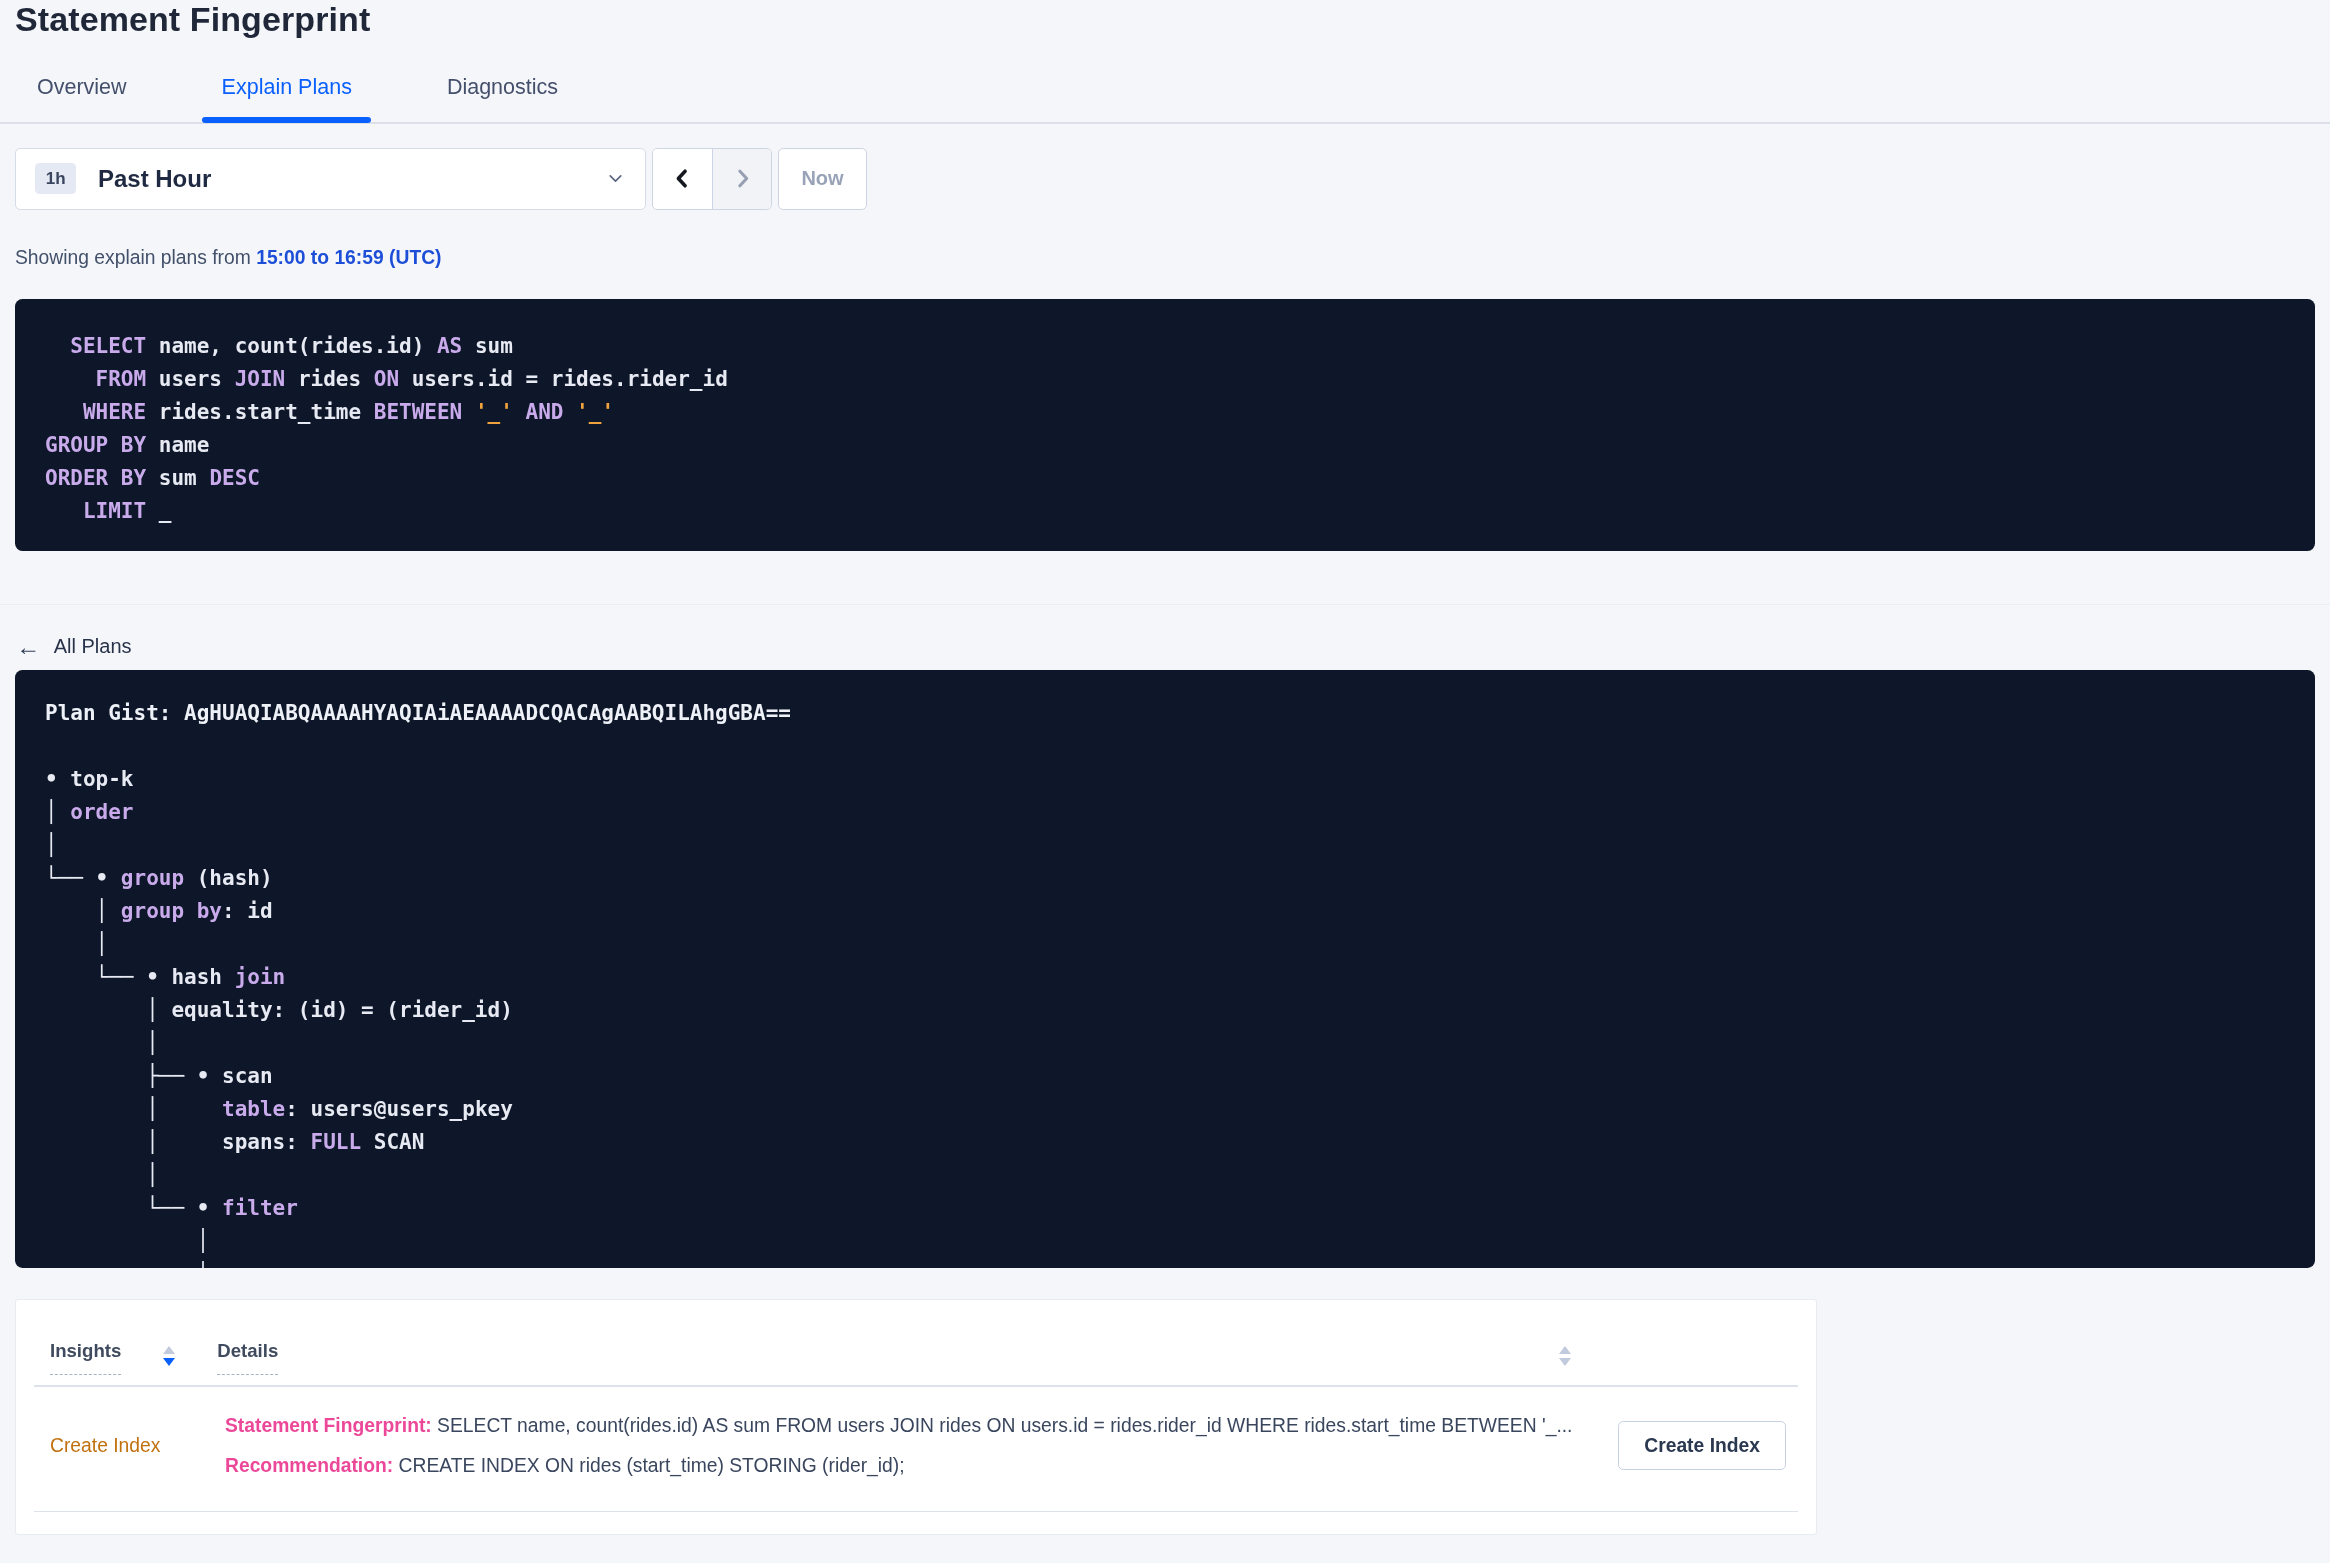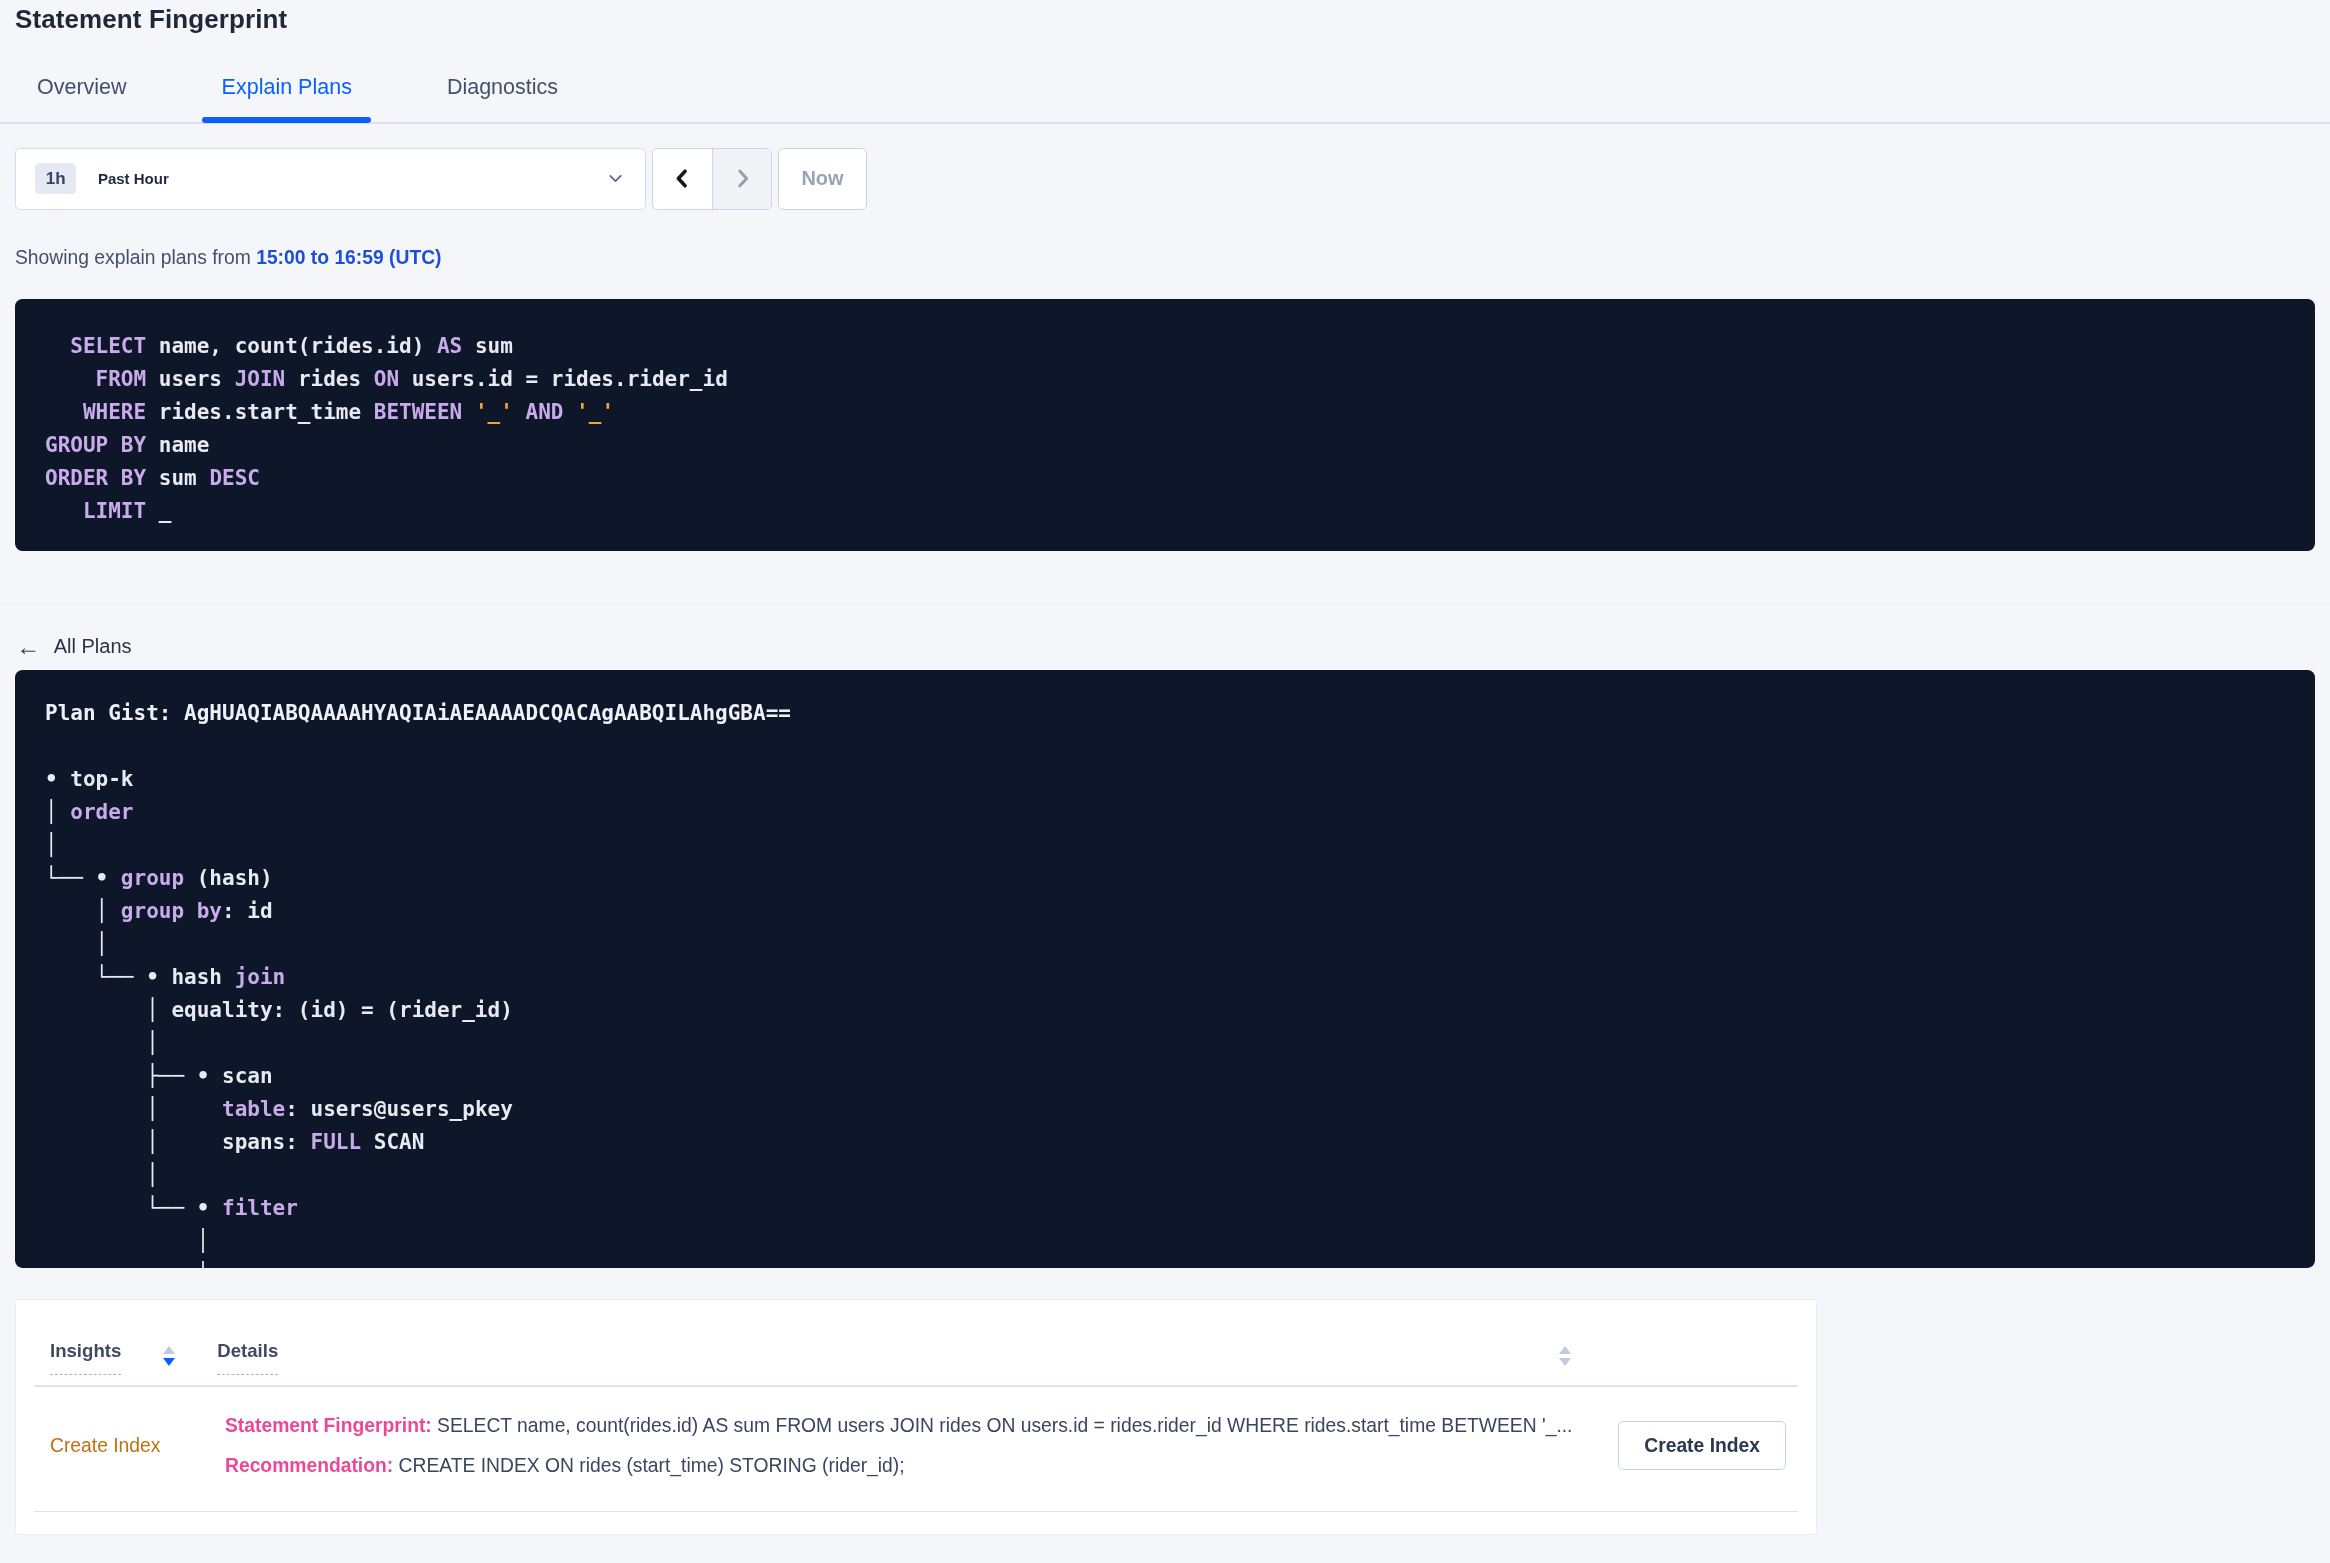--- a/index.html
+++ b/index.html
@@ -8,21 +8,21 @@
     font-family:"Liberation Sans", sans-serif;
     background:#f5f6fa;
     color:#2c3a52;
     overflow:hidden;
   }
   .page { width:2330px; height:1564px; overflow:hidden; }
 
   
   .page-head { padding:3px 15px 0 15px; }
   .page-title {
-    font-size:26px; font-weight:700; color:#1f2739; line-height:33px;
+    font-size:34px; font-weight:700; color:#1f2739; line-height:33px;
     letter-spacing:0.1px;
   }
 
   
   .tabs { display:flex; padding-left:37px; gap:95px; margin-top:37px; }
   .tab {
     position:relative; font-size:21.5px; line-height:28px; color:#44506b;
     cursor:pointer; white-space:nowrap;
   }
   .tab--active { color:#0a60ff; }
@@ -36,21 +36,21 @@
   .time-row { display:flex; align-items:center; margin:24px 15px 0 15px; gap:6px; }
   .time-picker {
     width:631px; height:62px; background:#fff; border:1.5px solid #d6dbe8;
     border-radius:5.2px; display:flex; align-items:center; padding:0 19.3px;
     cursor:pointer;
   }
   .time-badge {
     background:#e4e9f3; color:#3a4560; font-size:17px; font-weight:700;
     padding:6.7px 10.4px; border-radius:4.5px; line-height:1;
   }
-  .time-label { margin-left:22px; font-size:15px; font-weight:600; color:#1f2a42; }
+  .time-label { margin-left:22px; font-size:24px; font-weight:600; color:#1f2a42; }
   .time-picker .spacer { flex:1; }
   .arrow-group {
     display:flex; height:62px; border:1.5px solid #cdd4e4; border-radius:5.2px;
     overflow:hidden; background:#fff;
   }
   .arrow-btn {
     width:59px; height:100%; display:flex; align-items:center; justify-content:center;
     background:#fff; border:none; cursor:pointer;
   }
   .arrow-btn.disabled { background:#f2f3f7; cursor:default; }

